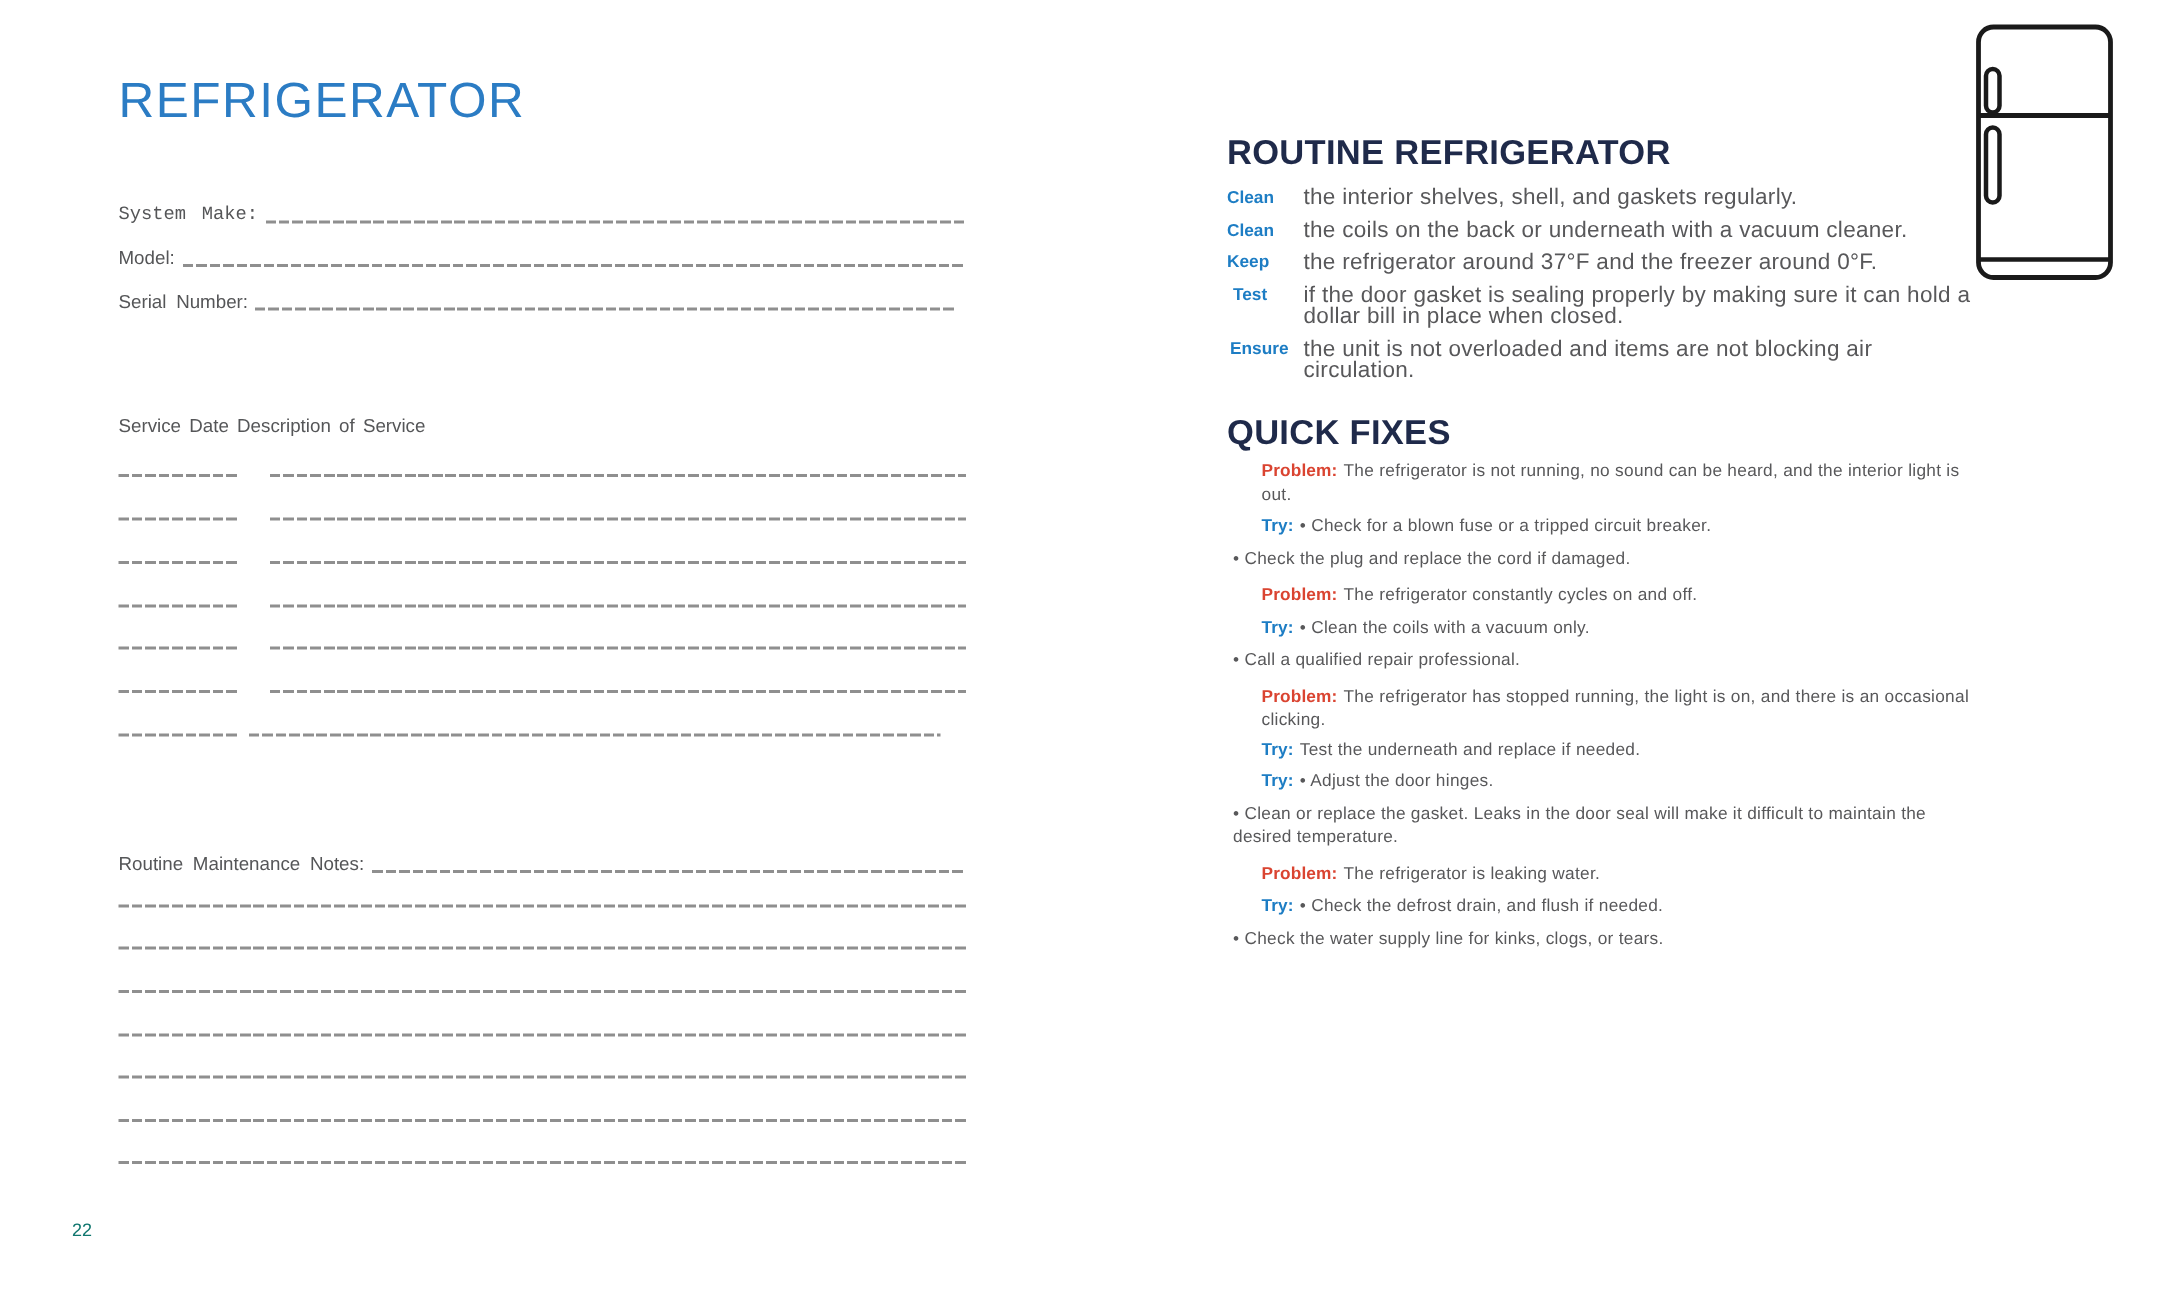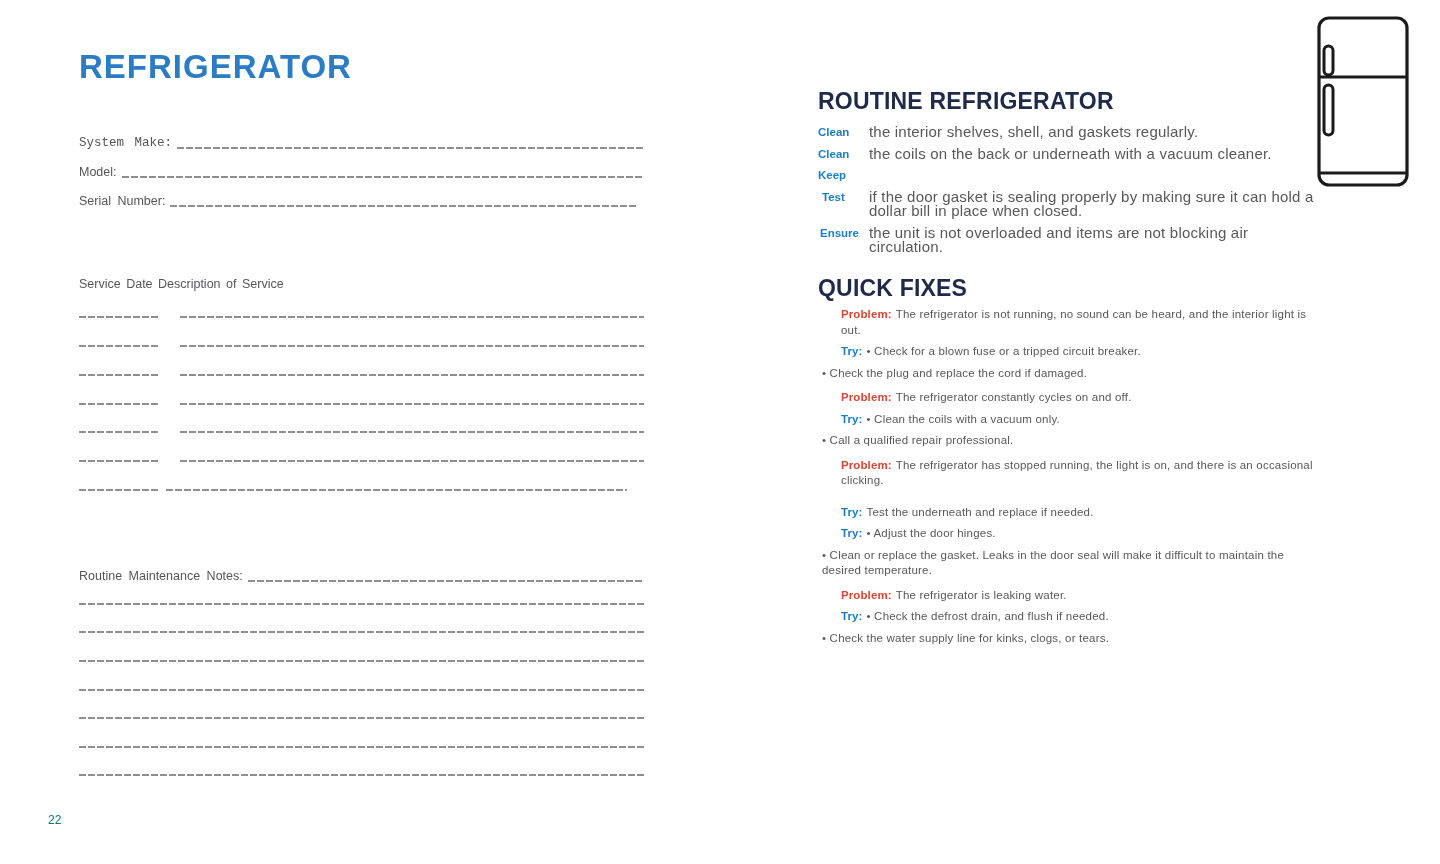--- a/index.html
+++ b/index.html
@@ -2,21 +2,21 @@
 <html><head>
 <meta charset="utf-8">
 <style>
   * { margin:0; padding:0; box-sizing:border-box; }
   html,body { width:1440px; height:864px; background:#ffffff; overflow:hidden;
               font-family:"Liberation Sans", sans-serif; }
   .page { position:relative; width:1440px; height:864px; background:#fff; }
 
   
   .col-left { position:absolute; left:79px; top:0; width:565px; height:864px; }
-  .title { position:absolute; left:0; top:48px; font-size:33px; font-weight:700;
+  .title { position:absolute; left:0; top:48px; font-size:33px; font-weight:400;
            letter-spacing:1px; color:#2b7cc4; }
   .field { position:absolute; left:0; right:0; display:flex; align-items:flex-end; height:16px; }
   .flabel { font-size:12.5px; color:#555658; word-spacing:3px; white-space:nowrap;
             line-height:14px; }
   .dash { background-image:repeating-linear-gradient(90deg,#8f8f8f 0px,#8f8f8f 7px,transparent 7px,transparent 9px); }
   .dash-fill { flex:1; height:1.8px; margin-left:5px; margin-bottom:1px; }
   .f-make   { top:134px;font-family:Liberation Mono, monospace; }
   .f-model  { top:163px; }
   .f-serial { top:192px; }
   .f-serial .dash-fill { margin-right:7px; }
@@ -130,20 +130,21 @@
       <div class="rm-row">
         <span class="rm-kw">Clean</span>
         <span class="rm-text">the interior shelves, shell, and gaskets regularly.</span>
       </div>
       <div class="rm-row">
         <span class="rm-kw">Clean</span>
         <span class="rm-text">the coils on the back or underneath with a vacuum cleaner.</span>
       </div>
       <div class="rm-row">
         <span class="rm-kw">Keep</span>
+        <span class="rm-text">the refrigerator around 37°F and the freezer around 0°F.</span>
       </div>
       <div class="rm-row">
         <span class="rm-kw" style="padding-left:4px">Test</span>
         <span class="rm-text">if the door gasket is sealing properly by making sure it can hold a dollar bill in place when closed.</span>
       </div>
       <div class="rm-row">
         <span class="rm-kw" style="padding-left:2px">Ensure</span>
         <span class="rm-text">the unit is not overloaded and items are not blocking air circulation.</span>
       </div>
     </div>
@@ -152,21 +153,21 @@
 
     <div class="qf-body">
       <p class="qf"><b class="lbl red">Problem:</b><span>The refrigerator is not running, no sound can be heard, and the interior light is out.</span></p>
       <p class="qf"><b class="lbl blue">Try:</b><span>• Check for a blown fuse or a tripped circuit breaker.</span></p>
       <p class="qf cont"><span>• Check the plug and replace the cord if damaged.</span></p>
 
       <p class="qf gap"><b class="lbl red">Problem:</b><span>The refrigerator constantly cycles on and off.</span></p>
       <p class="qf"><b class="lbl blue">Try:</b><span>• Clean the coils with a vacuum only.</span></p>
       <p class="qf cont"><span>• Call a qualified repair professional.</span></p>
 
-      <p class="qf gap" style="margin-bottom:16px"><b class="lbl red">Problem:</b><span>The refrigerator has stopped running, the light is on, and there is an occasional clicking.</span></p>
+      <p class="qf gap" style="margin-bottom:4px"><b class="lbl red">Problem:</b><span>The refrigerator has stopped running, the light is on, and there is an occasional clicking.</span></p>
       <p class="qf"><b class="lbl blue">Try:</b><span>Test the underneath and replace if needed.</span></p>
 
       <p class="qf"><b class="lbl blue">Try:</b><span>• Adjust the door hinges.</span></p>
       <p class="qf cont"><span>• Clean or replace the gasket. Leaks in the door seal will make it difficult to maintain the desired temperature.</span></p>
 
       <p class="qf gap"><b class="lbl red">Problem:</b><span>The refrigerator is leaking water.</span></p>
       <p class="qf"><b class="lbl blue">Try:</b><span>• Check the defrost drain, and flush if needed.</span></p>
       <p class="qf cont"><span>• Check the water supply line for kinks, clogs, or tears.</span></p>
     </div>
   </div>

